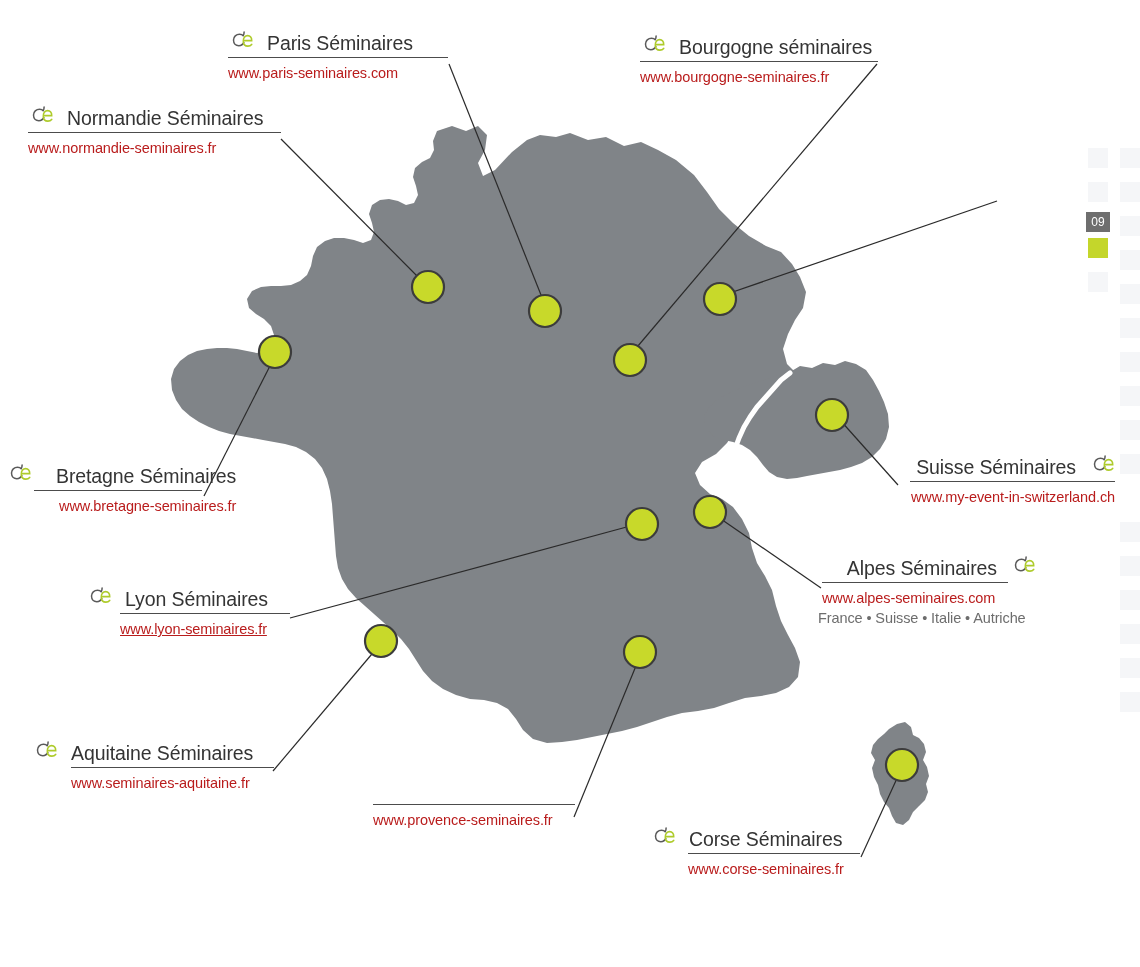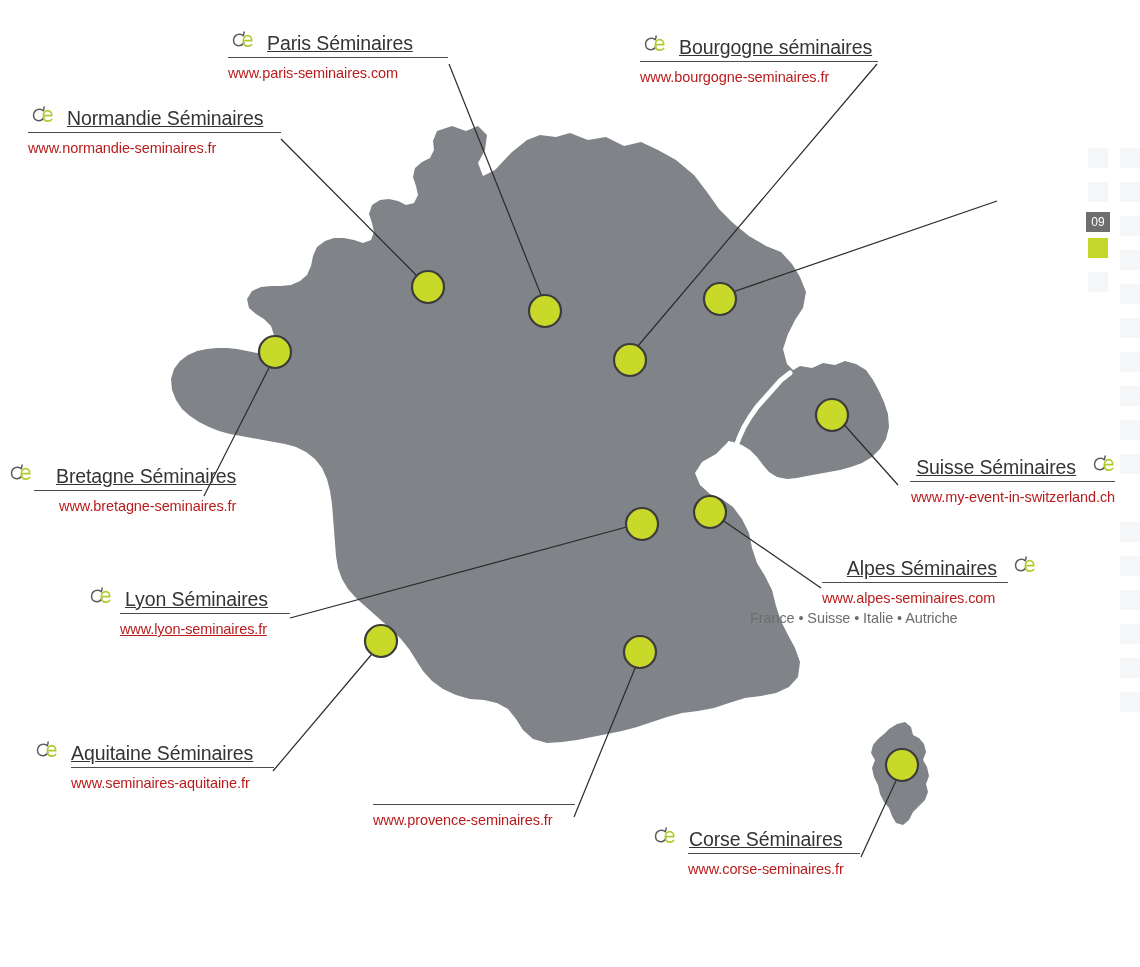--- a/index.html
+++ b/index.html
@@ -55,21 +55,20 @@
     top: -2px;
   }
   .logo svg { display: block; width: 26px; height: 21px; }
 
   .cal-title {
     font-size: 19.5px;
     color: #343434;
     letter-spacing: -0.1px;
     line-height: 1.05;
     font-weight: 400;
-    text-decoration: underline;
   }
 
   .cal-rule {
     height: 0;
     border-top: 1px solid #4c4c4c;
     margin-top: 4px;
   }
 
   .cal-url {
     font-size: 14.5px;
@@ -346,21 +345,21 @@
       <span class="cal-title">Alpes Séminaires</span>
       <span class="logo">
         <svg viewBox="0 0 26 21">
             <path d="M11.6 4.2c-3.4 0-6.1 2.5-6.1 5.9 0 3.3 2.3 5.6 5.3 5.6 2.4 0 4.2-1.3 5-3.3M11.6 4.2c1.7 0 2.9.6 3.6 1.6M15.2 5.8c.6-1.1.9-2.4.9-3.9" fill="none" stroke="#5a5a5a" stroke-width="1.5" stroke-linecap="round"></path>
             <path d="M16.6 10.6h7.1c.1-3.1-1.5-5-4-5-2.6 0-4.4 2.2-4.4 5.3 0 3.1 1.9 5.2 4.6 5.2 1.6 0 2.9-.6 3.8-1.7" fill="none" stroke="#aecb2b" stroke-width="1.6" stroke-linecap="round"></path>
           </svg>
       </span>
     </div>
     <div class="cal-rule" style="width:186px; margin-left:122px;"></div>
     <div class="cal-url" style="text-align:left; margin-left:122px;">www.alpes-seminaires.com</div>
-    <div class="cal-sub" style="text-align:left; margin-left:50px;">France • Suisse • Italie • Autriche</div>
+    <div class="cal-sub" style="text-align:left; margin-left:118px;">France • Suisse • Italie • Autriche</div>
   </div>
 
   <div id="edge-grid">
     <div class="edge-sq" style="left:13px;  top:148px;"></div>
     <div class="edge-sq" style="left:13px;  top:182px;"></div>
     <div class="badge-09" style="left:11px; top:212px;">09</div>
     <div class="edge-sq accent" style="left:13px; top:238px;"></div>
     <div class="edge-sq" style="left:13px;  top:272px;"></div>
 
     <div class="edge-sq" style="left:45px; top:148px;"></div>

